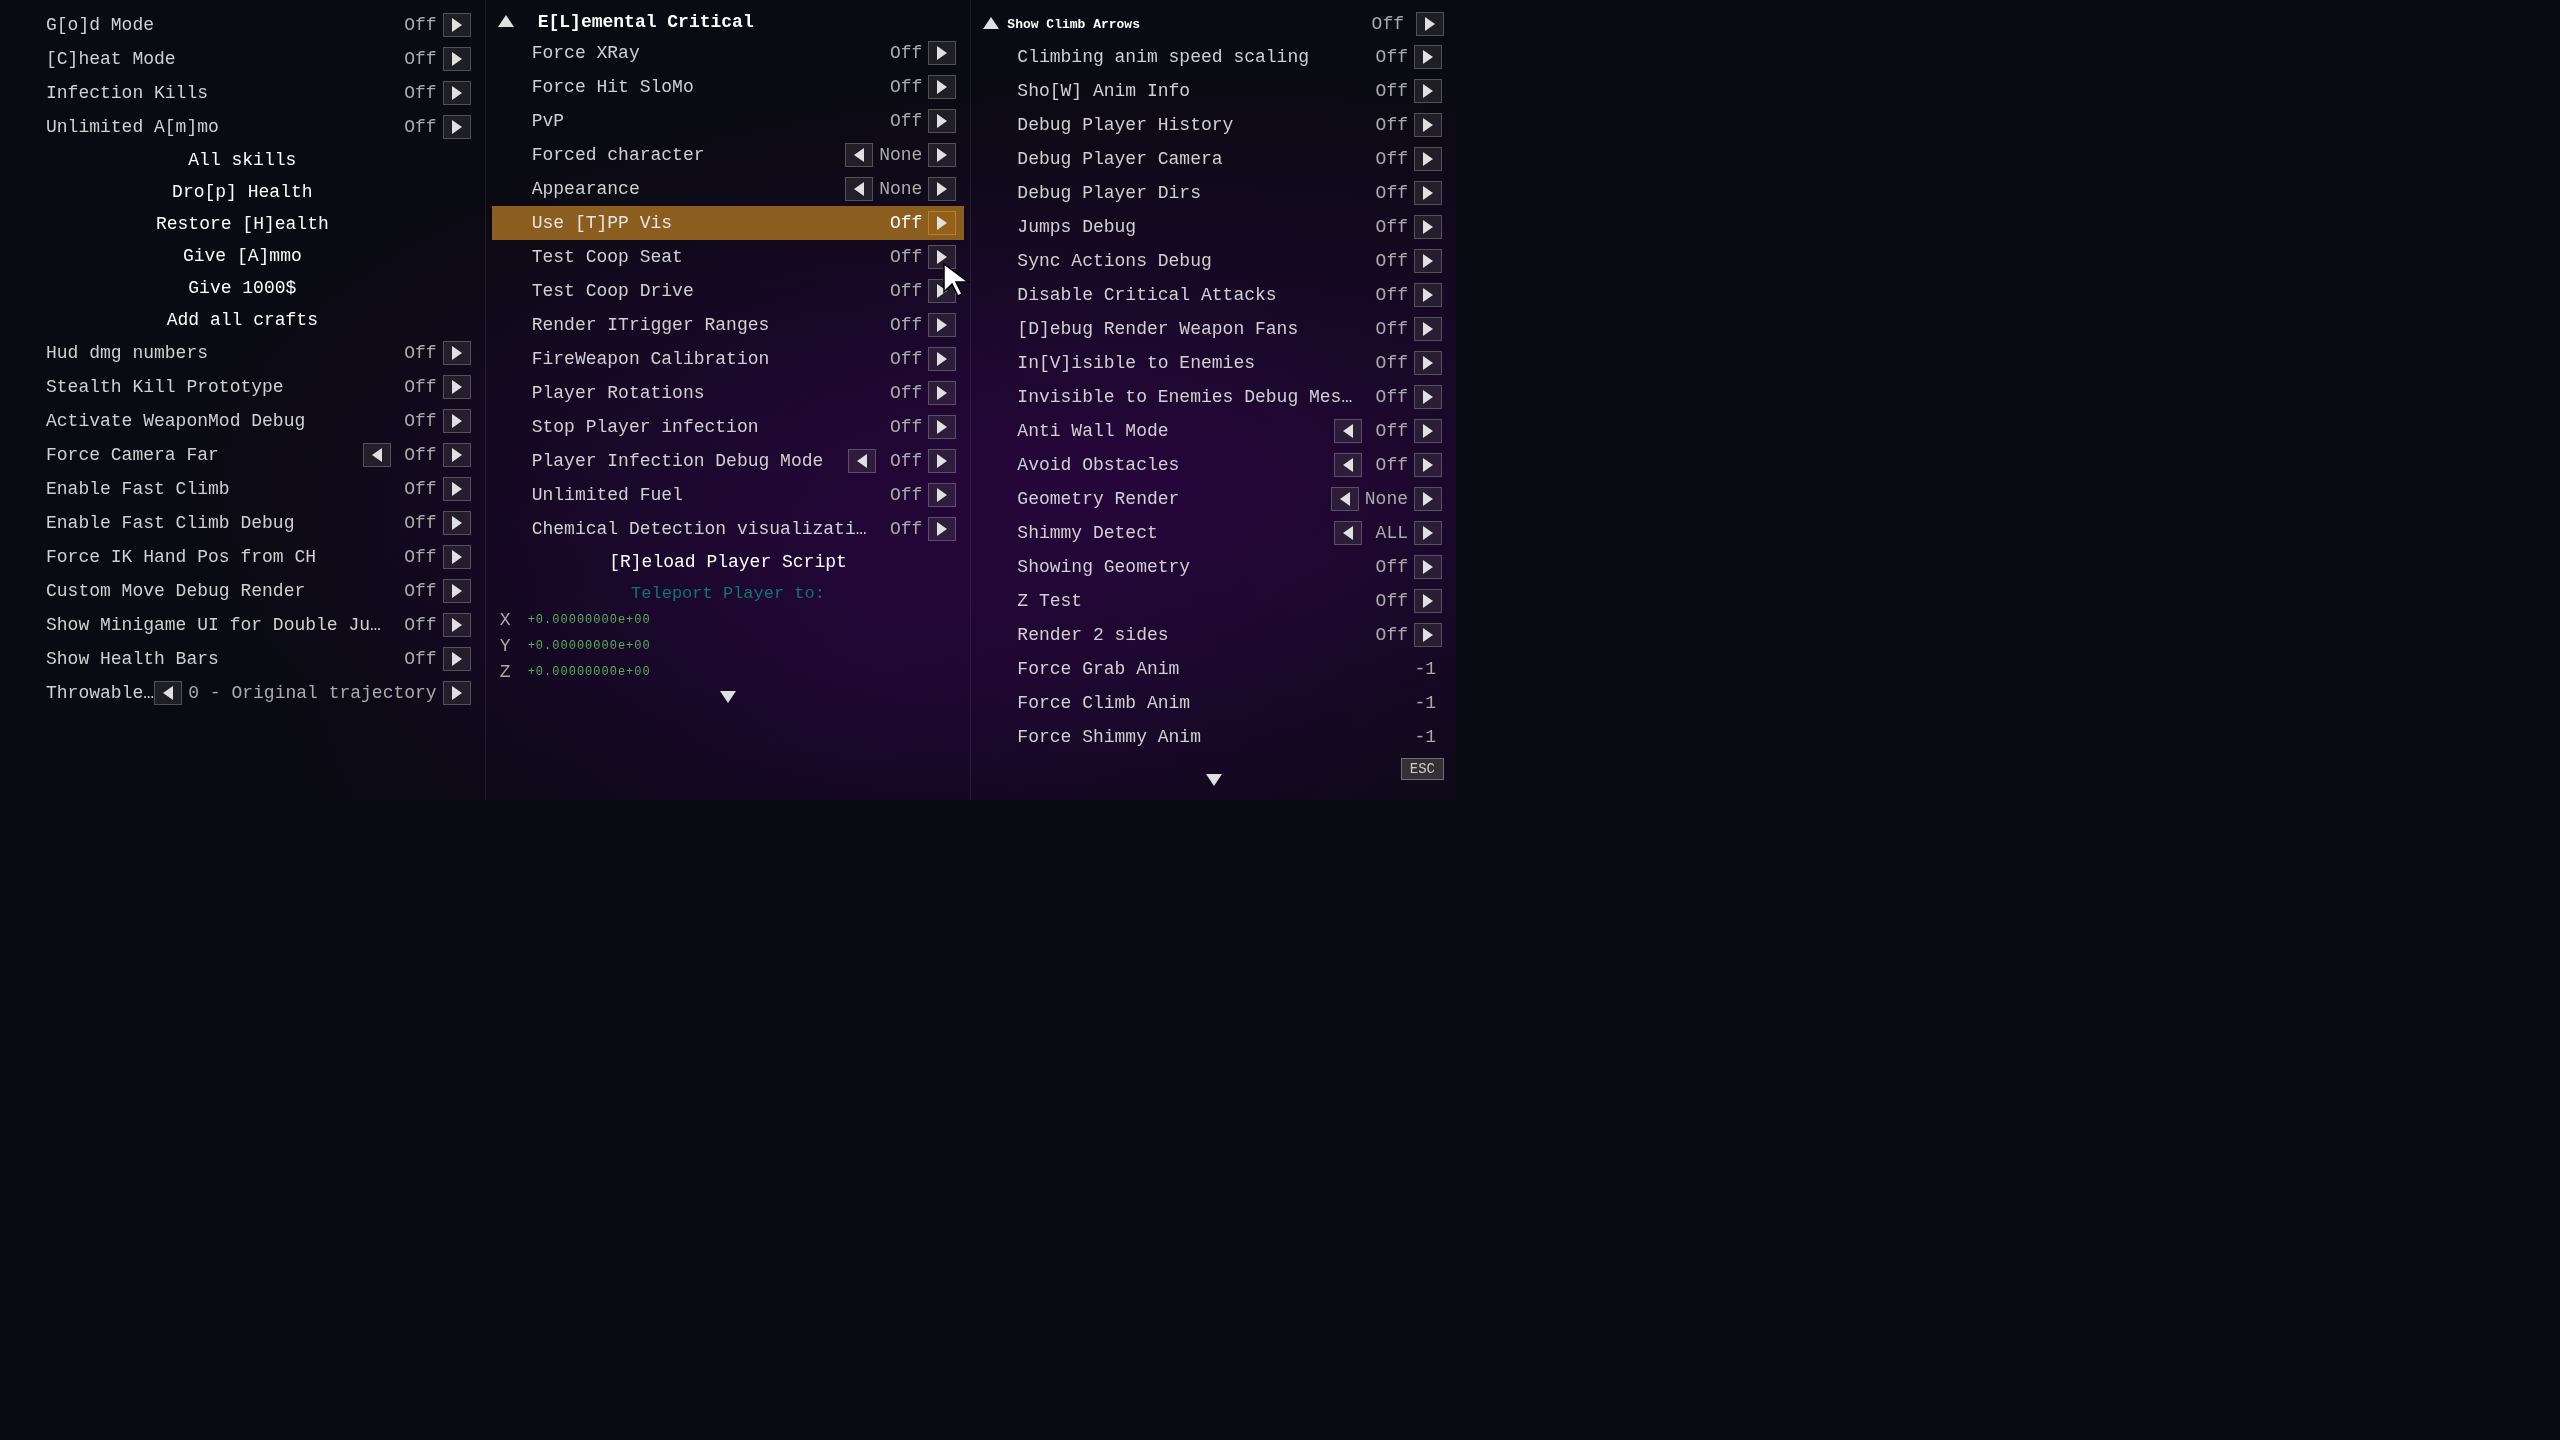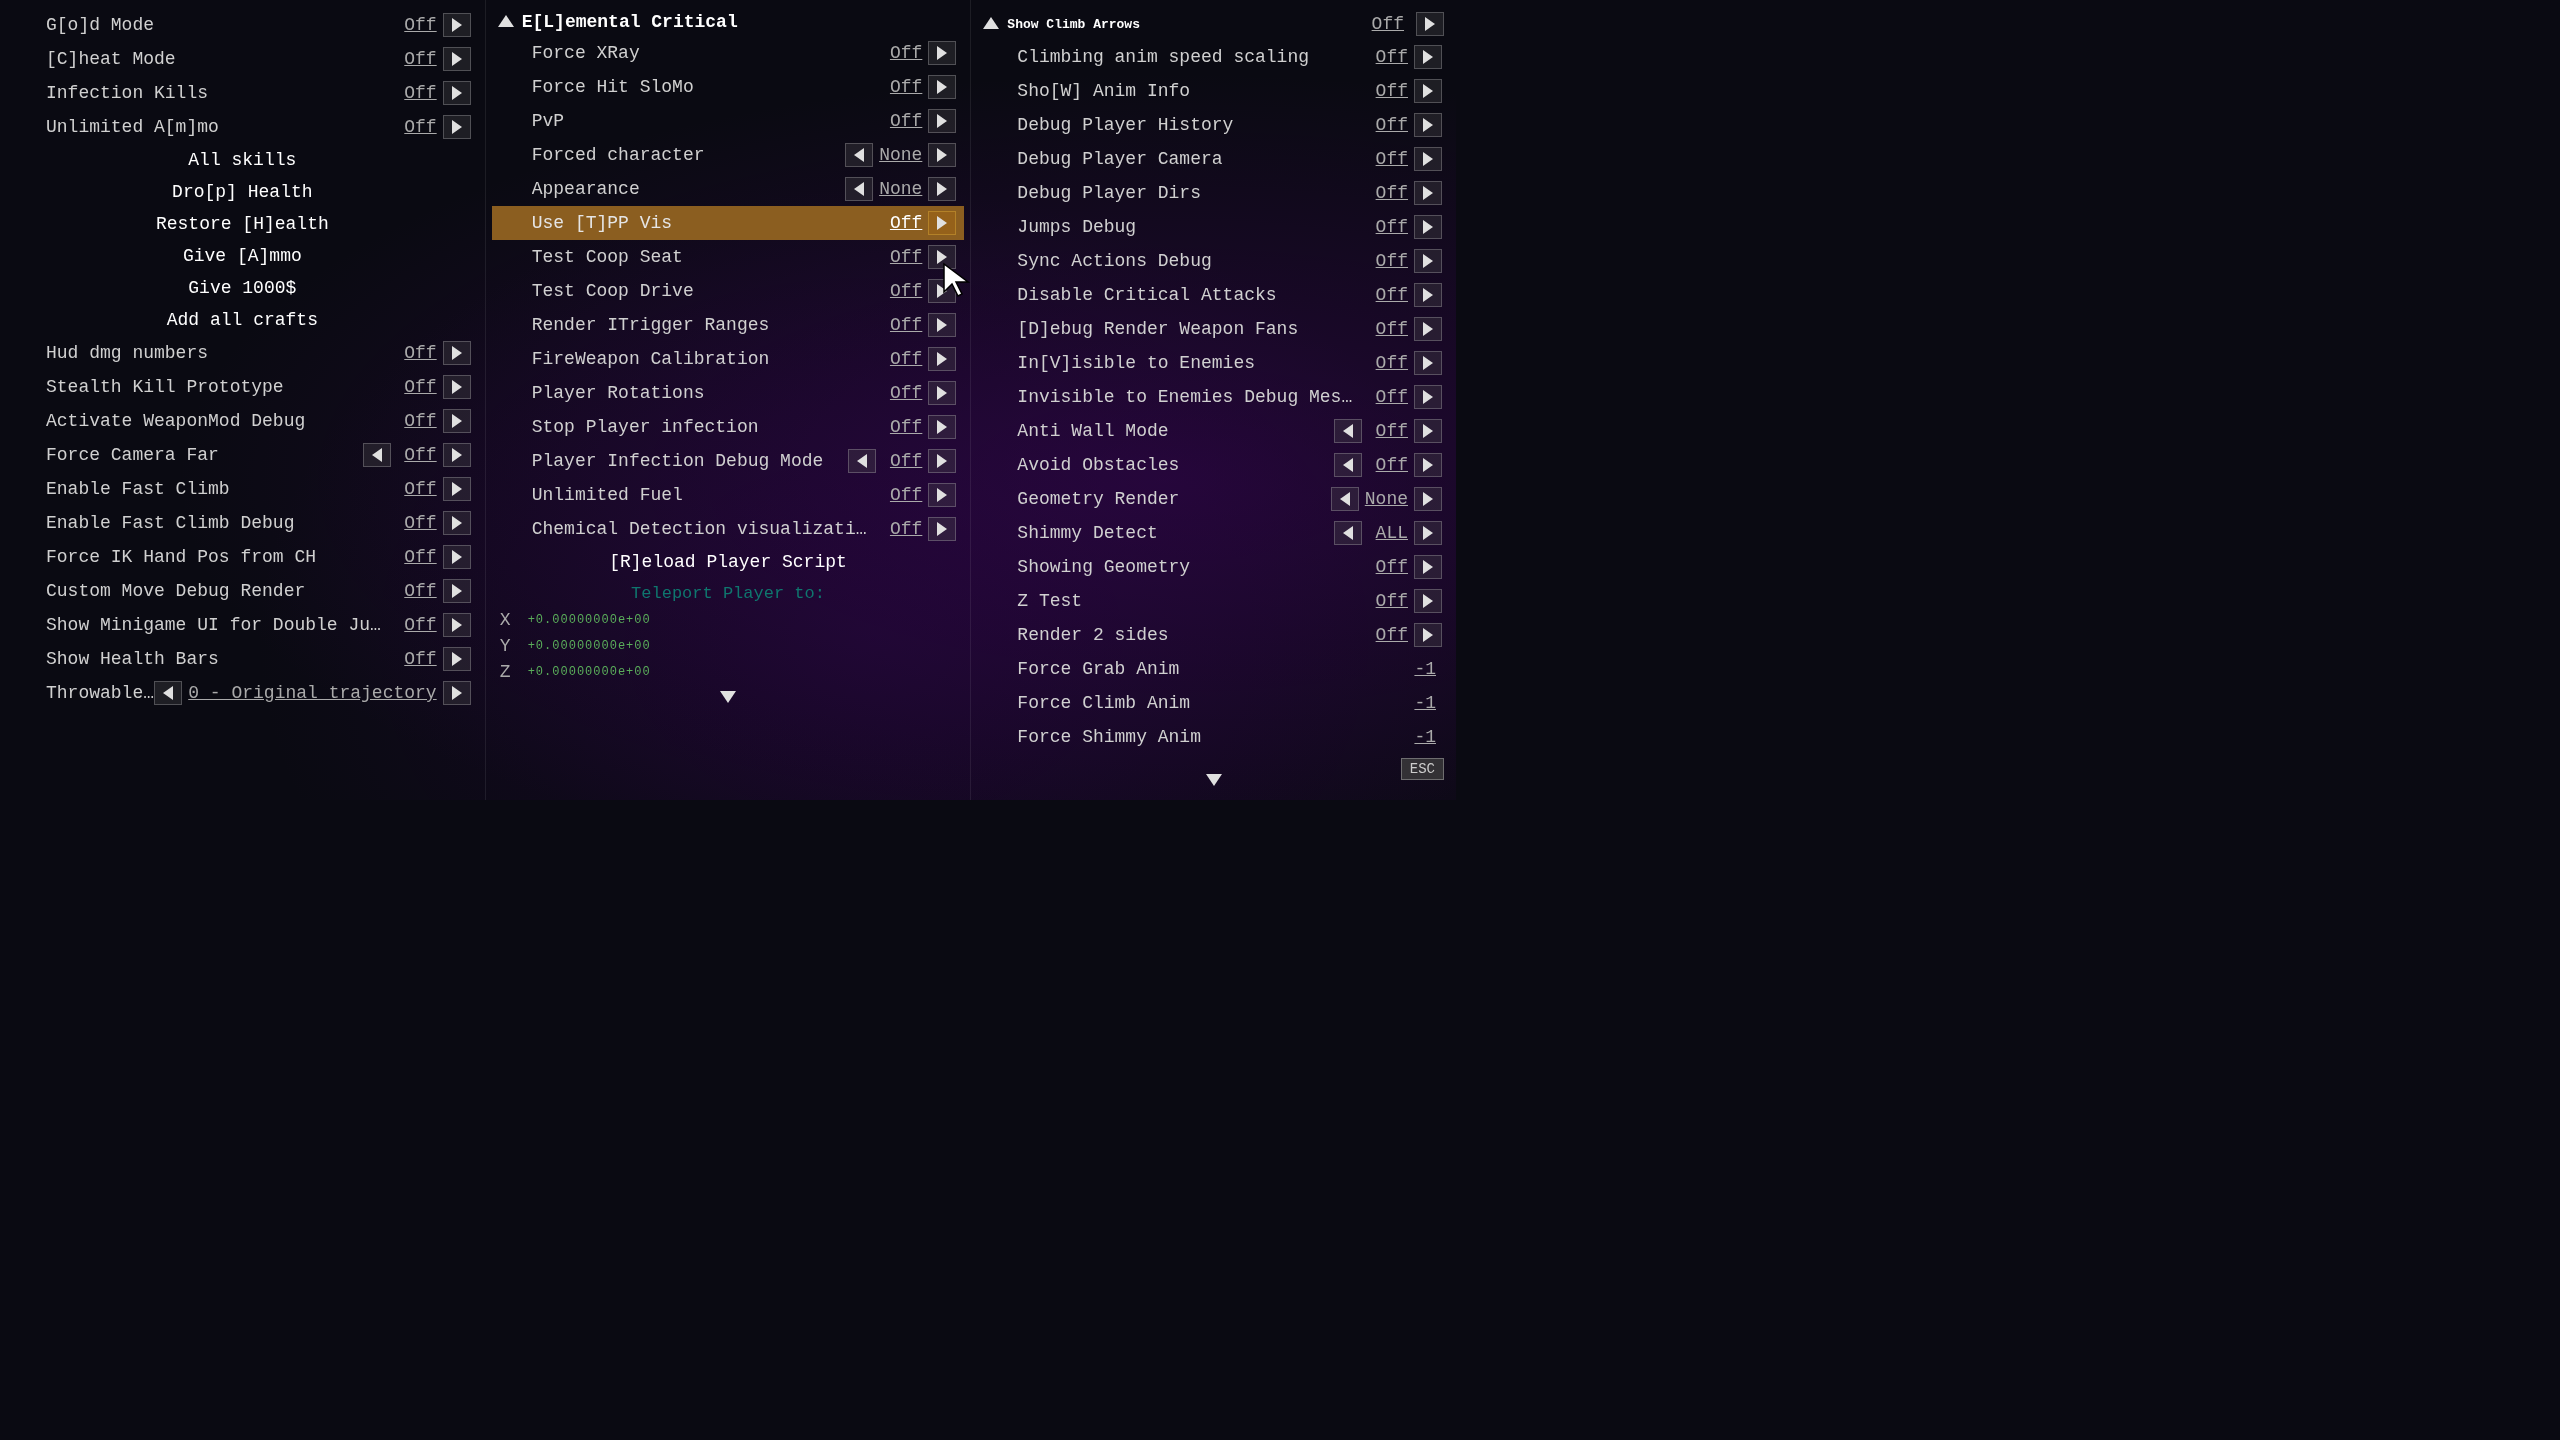--- a/index.html
+++ b/index.html
@@ -59,21 +59,20 @@
       overflow: hidden;
       text-overflow: ellipsis;
       margin-left: 32px;
     }
     .item-label.white { color: #e5e5e5; }
     .item-value {
       color: #aaaaaa;
       margin: 0 6px;
       min-width: 40px;
       text-align: right;
-      text-decoration: underline;
     }
     .item-value.white { color: #ffffff; }
     .arrow-right-btn {
       width: 28px;
       height: 24px;
       background: rgba(80,80,80,0.3);
       border: 1px solid rgba(200,200,200,0.3);
       display: flex;
       align-items: center;
       justify-content: center;
@@ -289,21 +288,21 @@
           <div class="triangle-left"></div>
         </div>
         <span class="item-value">0 - Original trajectory</span>
         <div class="arrow-right-btn">
           <div class="triangle-right"></div>
         </div>
       </div>
     </div>
 
   <div class="column">
-  <div style="display: flex; align-items: center; padding: 4px 6px;">
+  <div style="display: flex; align-items: center; padding: 4px 6px; gap: 16px;">
         <div style="margin-right: 8px;"><div class="triangle-up"></div></div>
         <span style="color: rgb(255, 255, 255); font-weight: bold; font-size: 18px;">E[L]emental Critical</span>
       </div>
       <div class="menu-item">
         <span class="item-label">Force XRay</span>
         <span class="item-value">Off</span>
         <div class="arrow-right-btn">
           <div class="triangle-right"></div>
         </div>
       </div>

